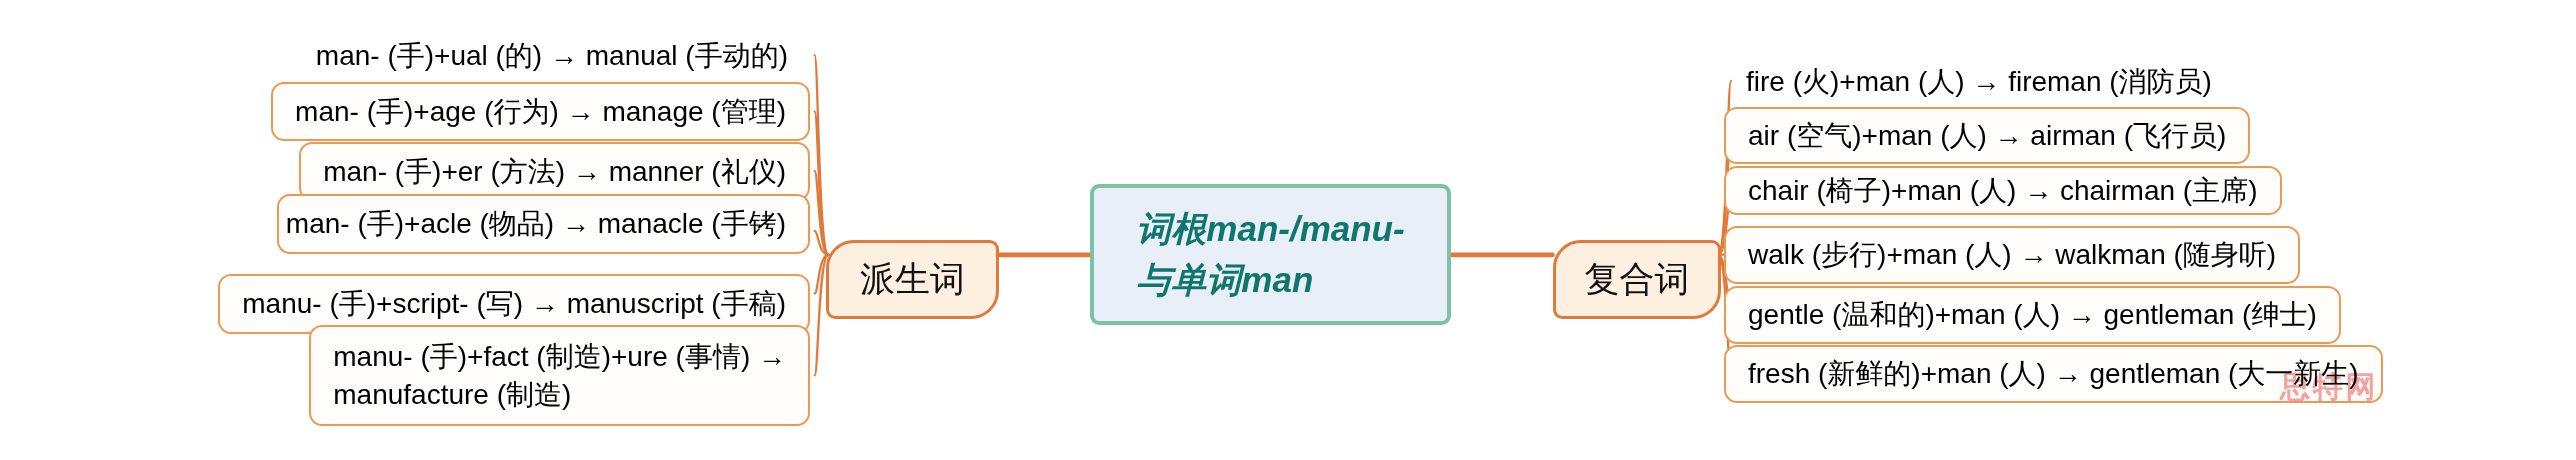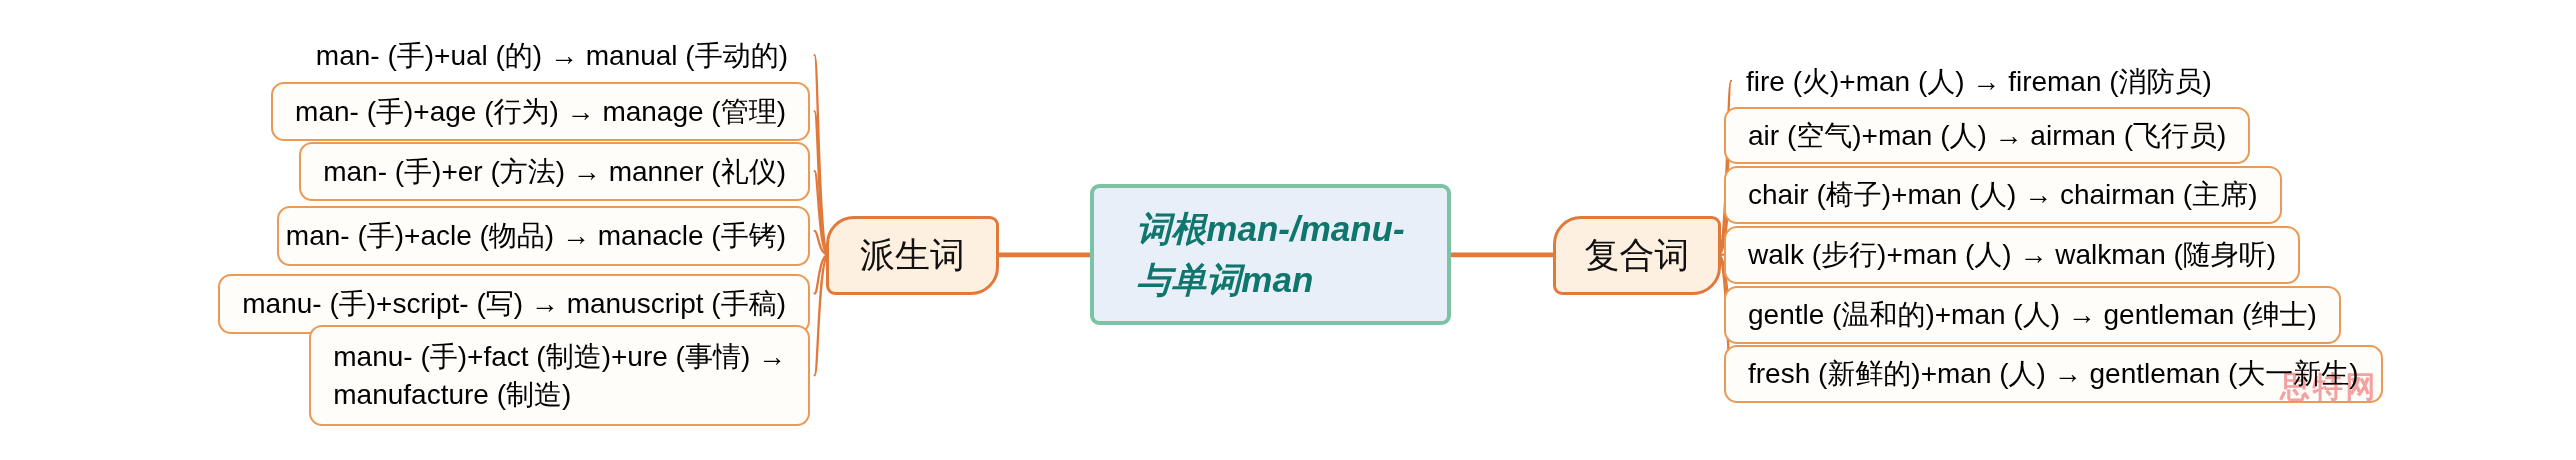--- a/index.html
+++ b/index.html
@@ -35,40 +35,40 @@
   }
   .topic-item > span{position:relative;z-index:3;}
   .boxless{border:none;background:transparent;}
 
   .left-col{right:1766px;}   
   .right-col{left:1724px;}   
 
   .l1{top:26px;height:59px;}
   .l2{top:82px;height:59px;}
   .l3{top:142px;height:59px;}
-  .l4{top:206px;height:60px;padding-left:7px;}
+  .l4{top:194px;height:60px;padding-left:7px;}
   .l5{top:264px;height:60px;margin-top:10px;}
   .l6{top:325px;height:101px;}
 
   .r1{top:52px;height:59px;}
   .r2{top:107px;height:57px;}
-  .r3{top:166px;height:58px;}
+  .r3{top:166px;height:49px;}
   .r4{top:226px;height:58px;}
   .r5{top:286px;height:58px;}
   .r6{top:345px;height:58px;}
 
   
   .branch-node{
     position:absolute;z-index:2;
     display:flex;align-items:center;justify-content:center;
     box-sizing:border-box;
     background:var(--node-fill);
     border:3.7px solid var(--branch-orange);
     border-radius:28px 9.2px 28px 9.2px;
-    font-size:35px;color:#111;
+    font-size:35px;color:#111;margin-top:24px;
   }
   #branch-left{left:826px;top:216px;width:173px;height:79px;}
   #branch-right{left:1553px;top:216px;width:168px;height:79px;}
 
   
   #central{
     position:absolute;z-index:2;
     left:1090px;top:184px;width:361px;height:141px;
     display:flex;align-items:center;justify-content:center;
     box-sizing:border-box;text-align:left;

